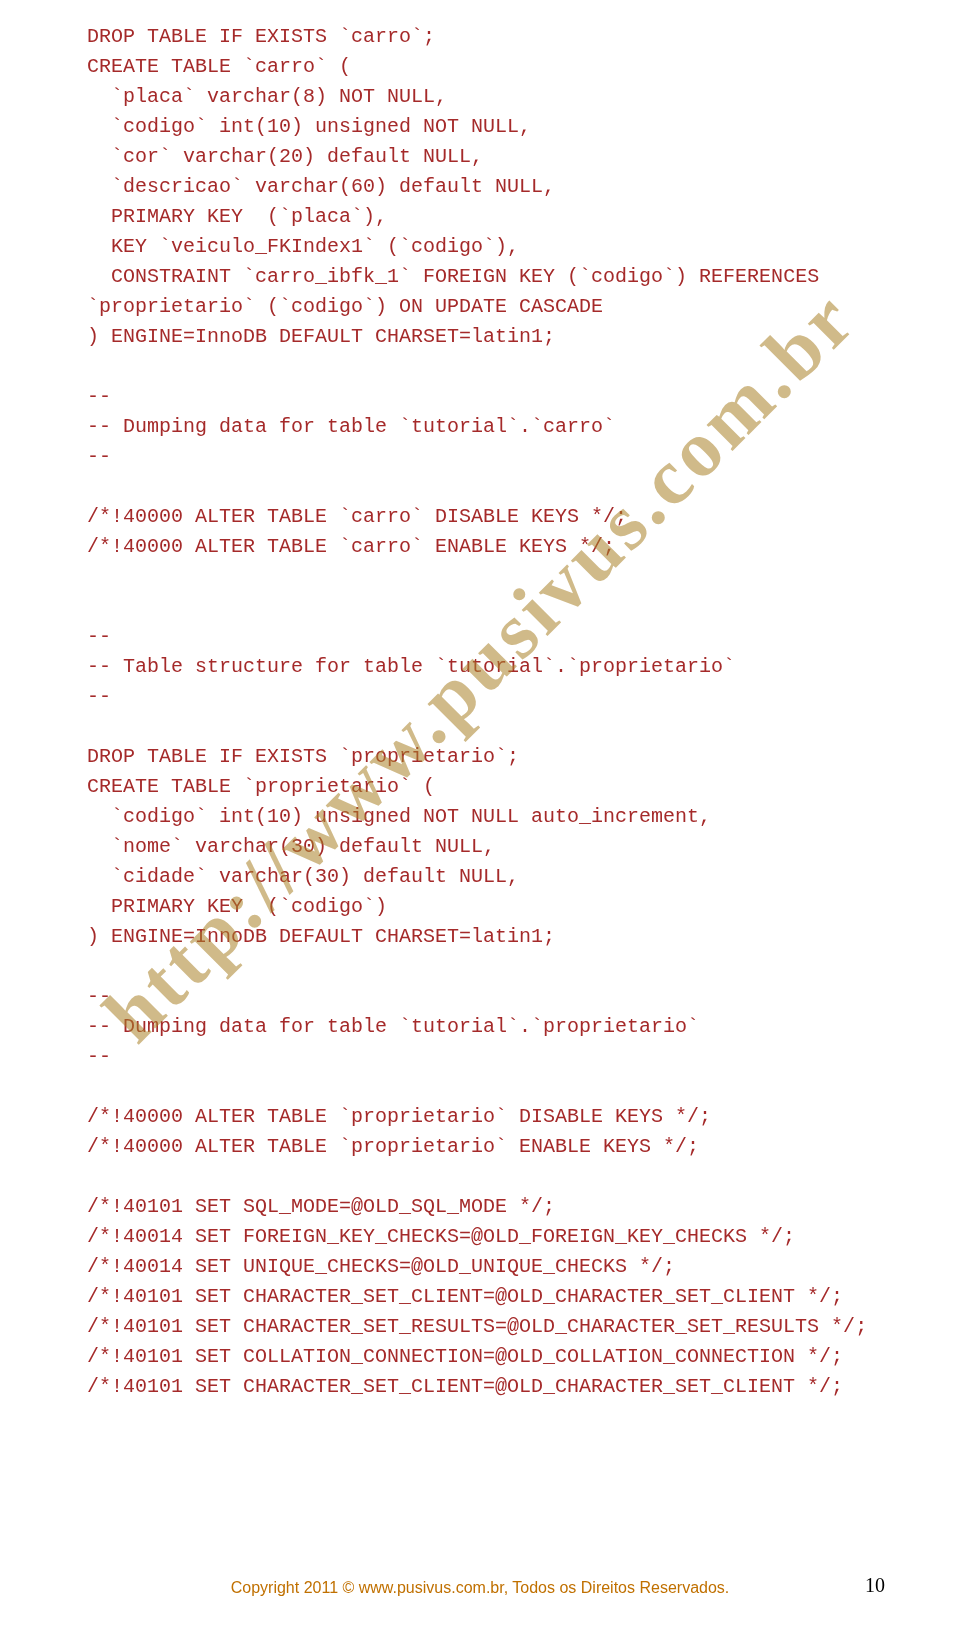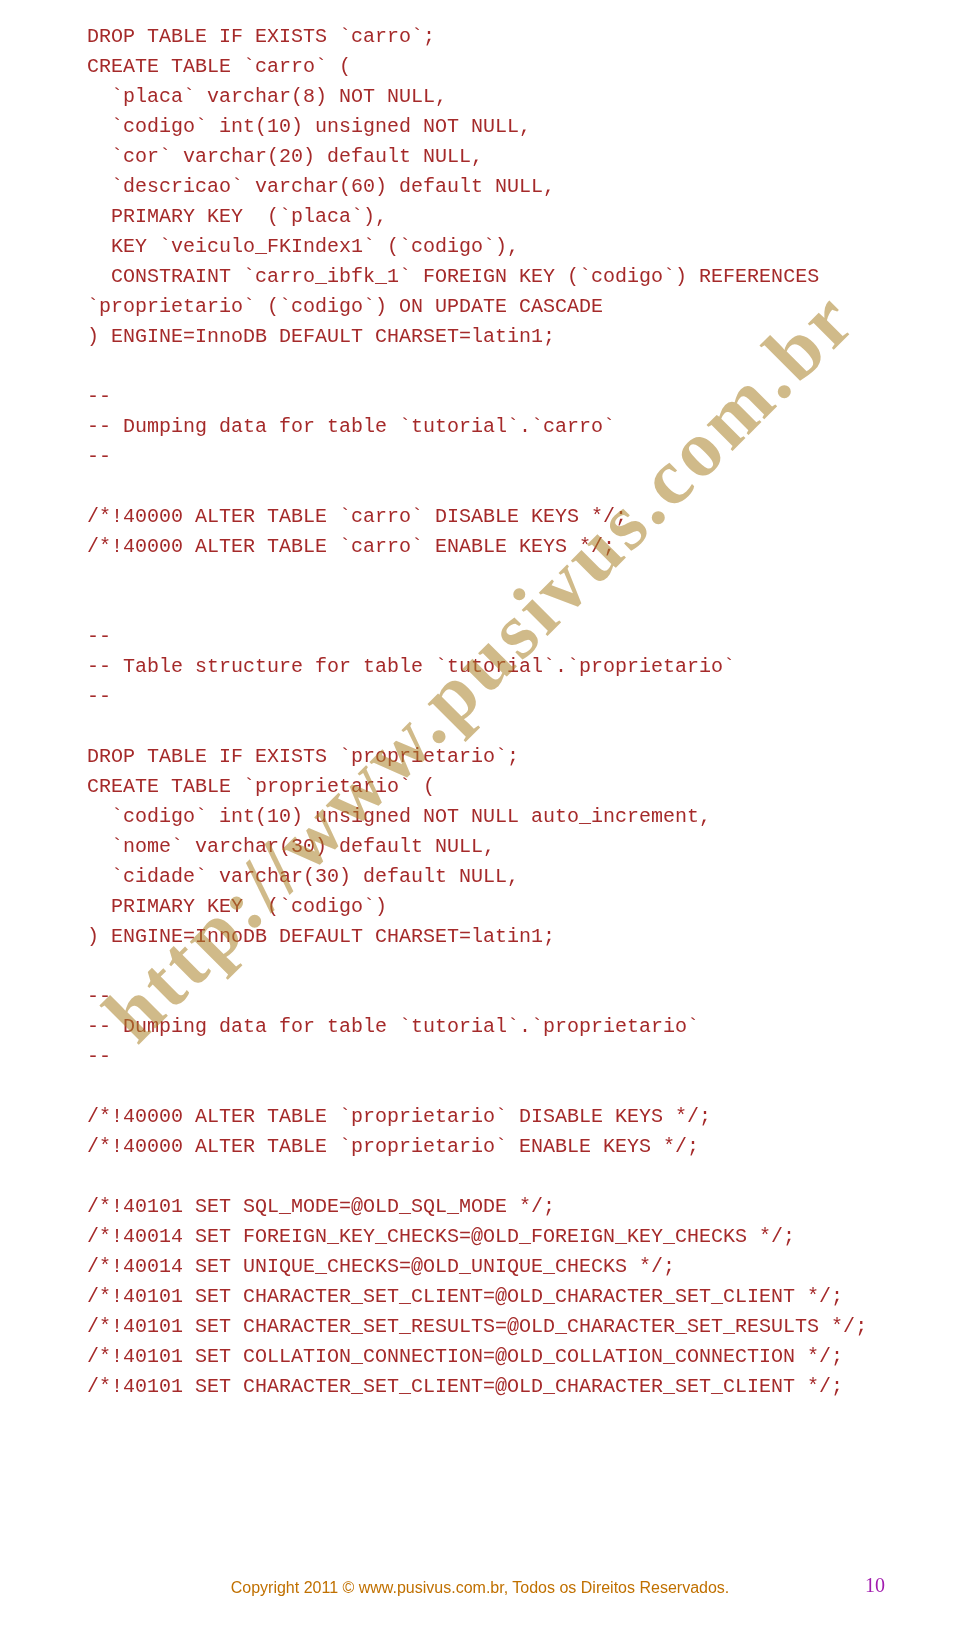--- a/index.html
+++ b/index.html
@@ -48,21 +48,21 @@
   }
   .footer-copy {
     color: #c07000;
   }
   .pagenum {
     position: absolute;
     bottom: 28px;
     right: 75px;
     font-family: "Times New Roman", Times, serif;
     font-size: 20px;
-    color: #a21caf;
+    color: #000000;
   }
 </style>
 </head>
 <body>
 
 <div class="page">
 
   <div class="watermark">http://www.pusivus.com.br</div>
 
   <pre class="code" id="code-block">DROP TABLE IF EXISTS `carro`;

